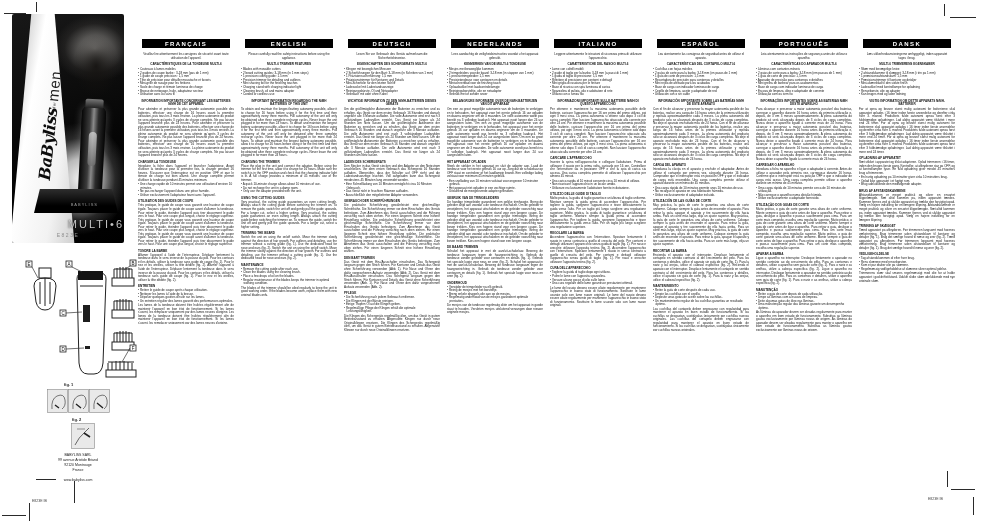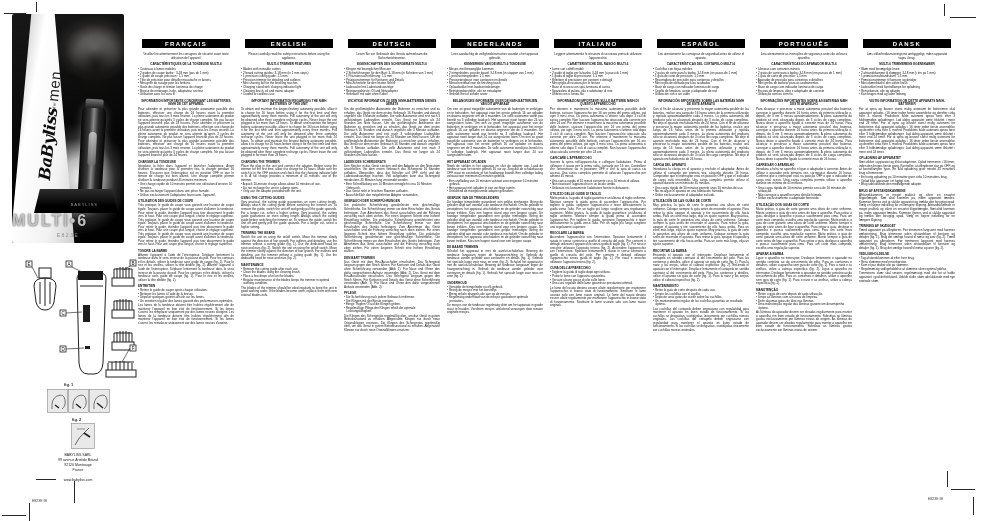--- a/index.html
+++ b/index.html
@@ -29,22 +29,22 @@
   #package .trimmer{position:absolute;right:20px;top:92px;width:24px;height:92px;border-radius:7px 7px 5px 5px;
       transform:rotate(3deg);
       background:linear-gradient(90deg,#060606 0%,#3c3c3c 35%,#8a8a8a 50%,#2b2b2b 70%,#050505 100%);
       box-shadow:0 0 8px rgba(255,255,255,.25);}
   #package .trimmer .blade{position:absolute;left:3px;top:-7px;width:18px;height:9px;background:linear-gradient(#777,#222);border-radius:2px 2px 0 0;}
   #package .trimmer .panel{position:absolute;left:8px;top:26px;width:8px;height:34px;border-radius:4px;background:linear-gradient(#cfcfcf,#6f6f6f);opacity:.8;}
   #package .stand{position:absolute;right:6px;bottom:30px;width:84px;height:24px;
       background:linear-gradient(#2e2e2e,#000 70%);clip-path:polygon(7% 0,93% 0,100% 100%,0 100%);}
   #package .stand-label{position:absolute;right:26px;bottom:36px;font-size:4px;color:#9a9a9a;letter-spacing:1px;}
   #package .nose-head{position:absolute;left:34px;bottom:34px;width:10px;height:20px;background:linear-gradient(#444,#0a0a0a);border-radius:4px 4px 2px 2px;}
-  #package .pkg-name{position:absolute;left:0;bottom:13px;width:100%;text-align:left;
-      font-weight:bold;font-size:16px;letter-spacing:2px;color:#c3c3c3;
+  #package .pkg-name{position:absolute;left:0;bottom:13px;width:100%;text-align:right;
+      font-weight:normal;font-size:11px;letter-spacing:2px;color:#c3c3c3;
       text-shadow:0 0 2px rgba(0,0,0,.8);}
   #package .pkg-code{position:absolute;left:0;bottom:5px;width:100%;text-align:center;
       font-size:5px;letter-spacing:1.5px;color:#8f8f8f;}
 
   
   #diagram{position:absolute;left:22px;top:258px;}
   #diagram svg{display:block;}
 
   
   .fig-label{position:absolute;font-size:8px;font-weight:bold;color:#222;

